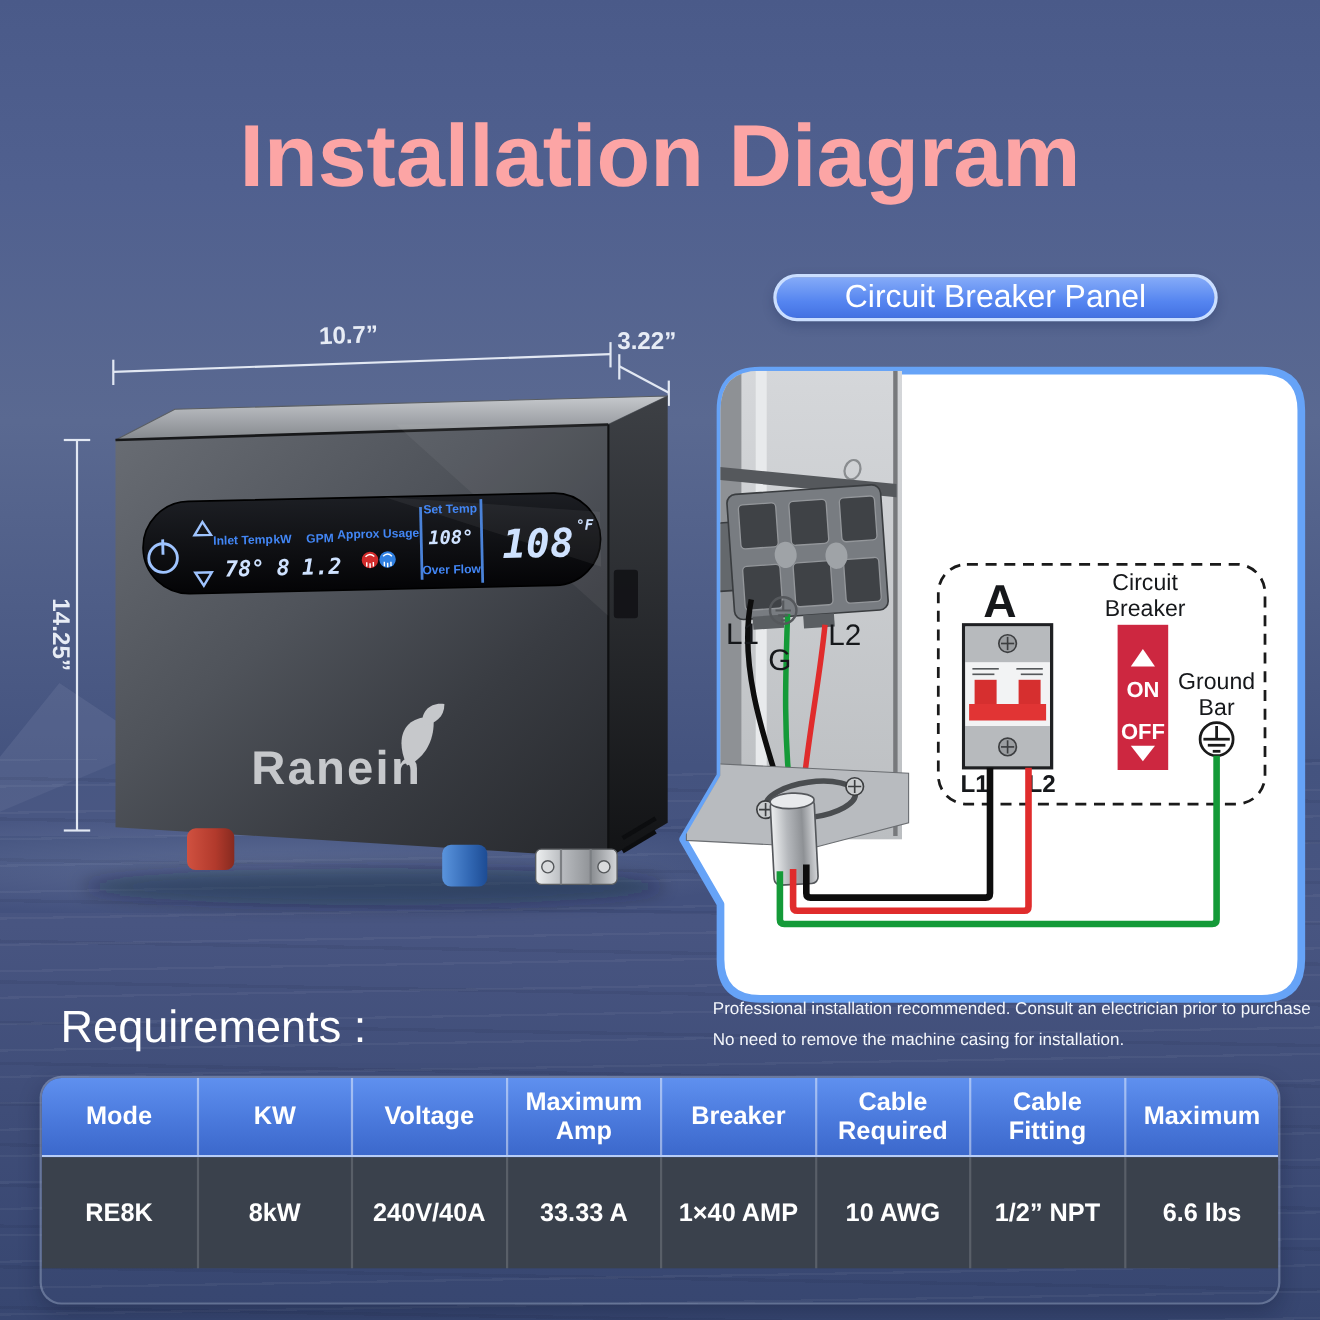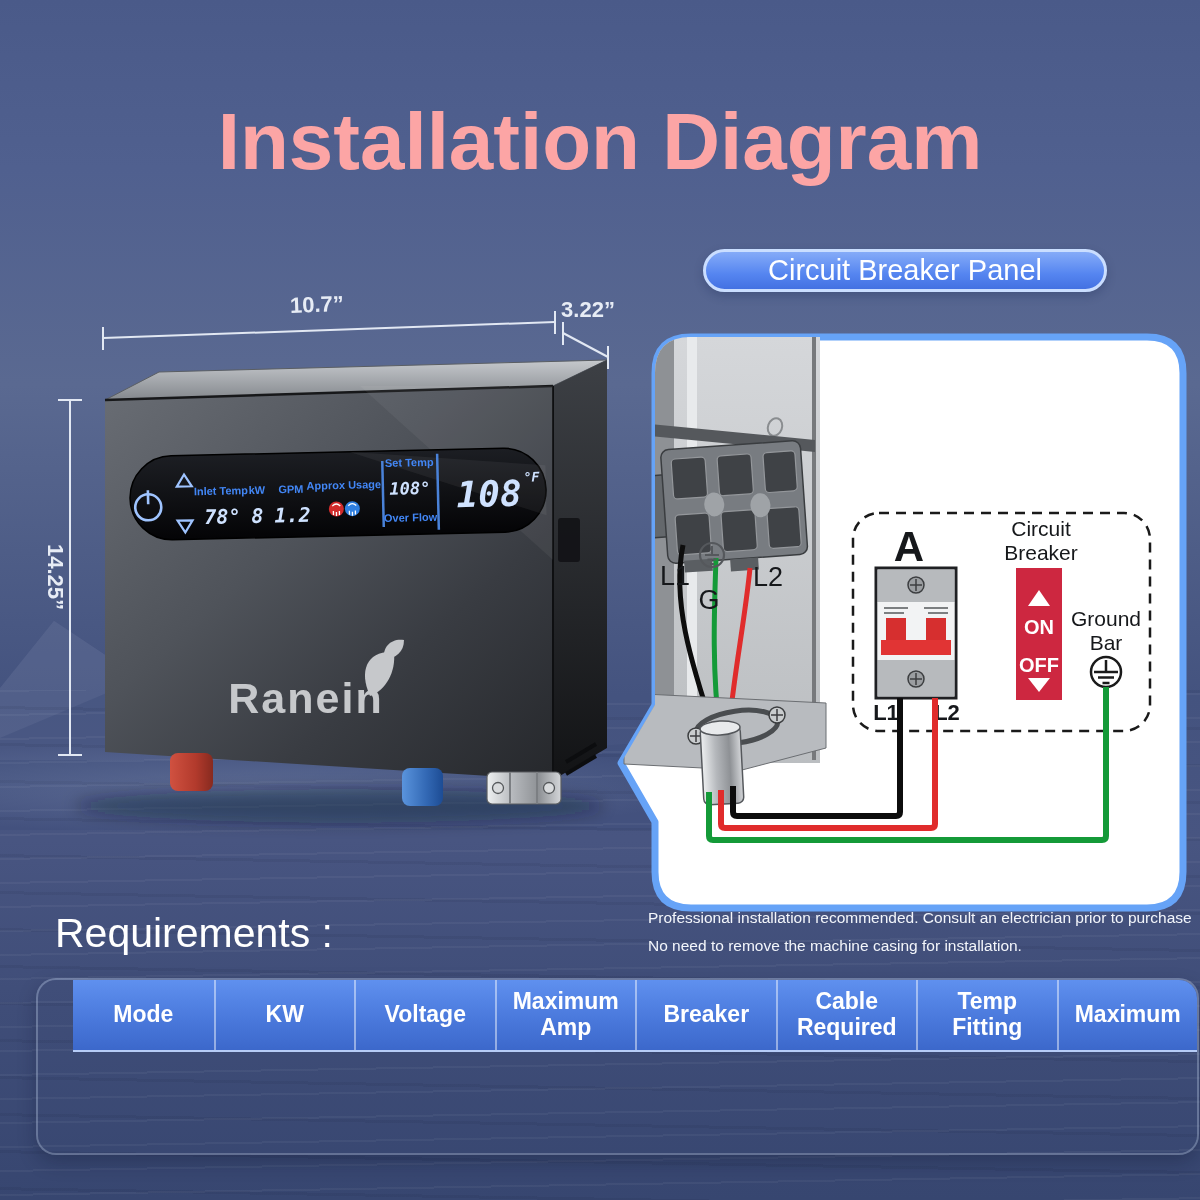--- a/index.html
+++ b/index.html
@@ -17,22 +17,22 @@
   .glow{position:absolute;left:0;top:740px;width:720px;height:95px;
         background:radial-gradient(ellipse at 35% 50%,rgba(190,205,235,.20),rgba(190,205,235,0) 70%);}
   .title{position:absolute;left:0;top:96px;width:1200px;text-align:center;
          font-size:80px;font-weight:700;color:#fca5a5;}
   .pill{position:absolute;left:703px;top:249px;width:404px;height:43px;border-radius:27px;
         background:linear-gradient(180deg,#85abf8 0%,#5585f0 60%,#4371e2 100%);
         border:3px solid #cadeff;box-sizing:border-box;display:flex;align-items:center;justify-content:center;
         color:#fff;font-size:29px;font-weight:500;box-shadow:0 4px 10px rgba(20,35,80,.25);}
   .notes{position:absolute;left:648px;top:866px;width:545px;color:#f3f6fb;font-size:15.5px;line-height:1.8;margin-top:38px;}
   .req-heading{position:absolute;left:55px;top:910px;color:#fff;font-size:41px;font-weight:400;}
-  .table{position:absolute;left:38px;top:980px;width:1124px;height:173px;border-radius:18px;overflow:hidden;
-         box-shadow:0 0 0 2px rgba(200,218,245,.35),0 8px 20px rgba(10,18,40,.3);padding-left:35px;}
+  .table{position:absolute;left:38px;top:980px;width:1124px;height:204px;border-radius:18px;overflow:hidden;
+         box-shadow:0 0 0 2px rgba(200,218,245,.35),0 8px 20px rgba(10,18,40,.3);}
   .thead{display:grid;grid-template-columns:repeat(8,1fr);height:72px;
          background:linear-gradient(180deg,#5f90ef 0%,#4a79dc 55%,#3c68cb 100%);
          border-bottom:2px solid rgba(255,255,255,.55);box-sizing:border-box;}
   .tbody{display:grid;grid-template-columns:repeat(8,1fr);height:101px;background:#3a414c;}
   .cell{display:flex;align-items:center;justify-content:center;text-align:center;color:#fff;
         font-weight:700;padding:0 8px;box-sizing:border-box;}
   .thead .cell{font-size:23px;line-height:1.12;border-left:2px solid rgba(255,255,255,.45);}
   .tbody .cell{font-size:23px;border-left:2px solid rgba(255,255,255,.16);}
   .thead .cell:first-child,.tbody .cell:first-child{border-left:none;}
   svg{position:absolute;left:0;top:0;}
@@ -306,16 +306,26 @@
 <div class="req-heading">Requirements :</div>
 
 <div class="table">
   <div class="thead">
     <div class="cell">Mode</div>
     <div class="cell">KW</div>
     <div class="cell">Voltage</div>
     <div class="cell">Maximum Amp</div>
     <div class="cell">Breaker</div>
     <div class="cell">Cable Required</div>
-    <div class="cell">Temp Fitting</div>
+    <div class="cell">Cable Fitting</div>
     <div class="cell">Maximum</div>
   </div>
+  <div class="tbody">
+    <div class="cell">RE8K</div>
+    <div class="cell">8kW</div>
+    <div class="cell">240V/40A</div>
+    <div class="cell">33.33 A</div>
+    <div class="cell">1×40 AMP</div>
+    <div class="cell">10 AWG</div>
+    <div class="cell">1/2” NPT</div>
+    <div class="cell">6.6 lbs</div>
+  </div>
 </div>
 
 </body></html>

